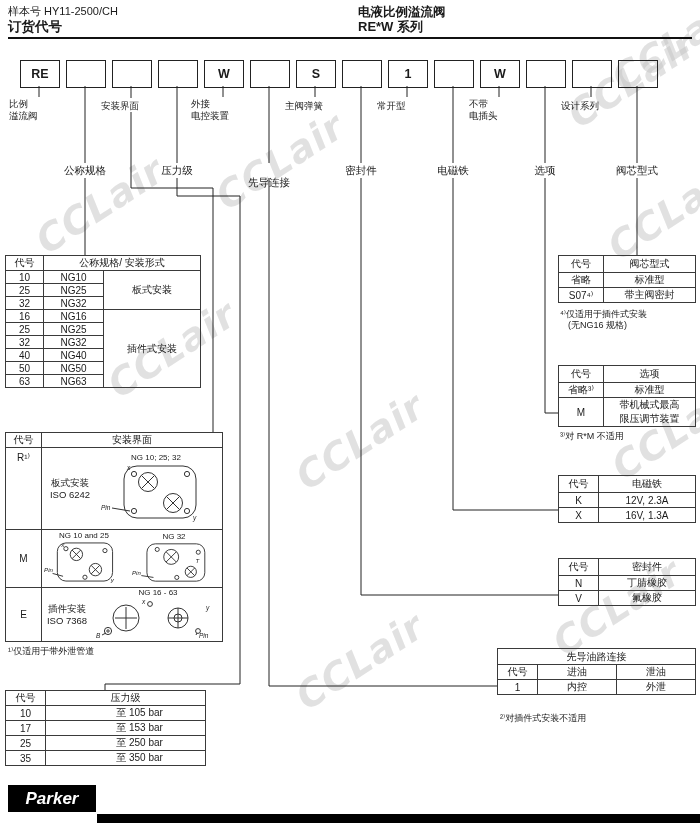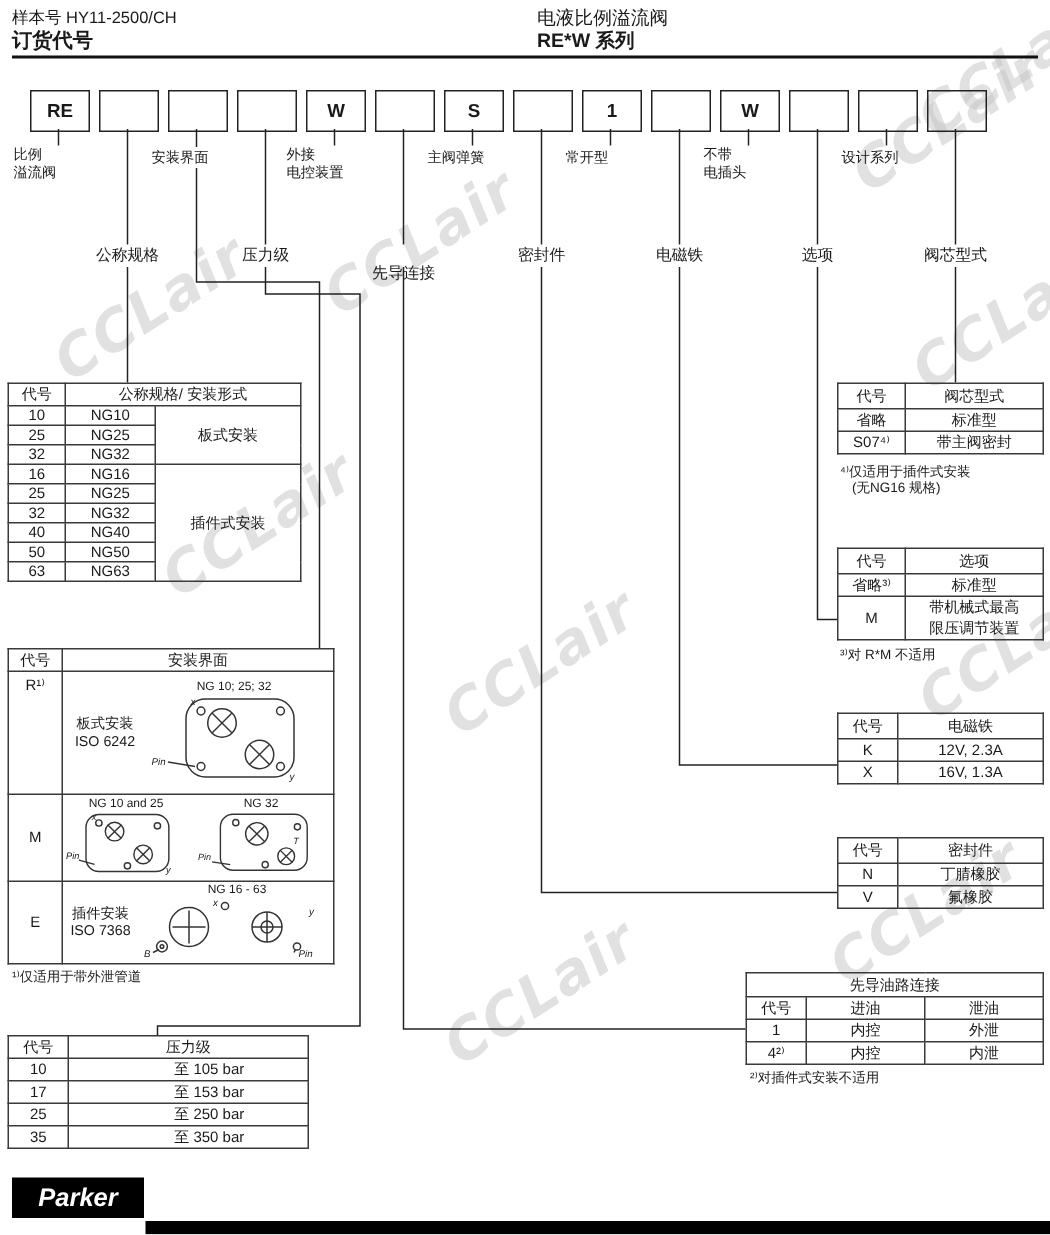--- a/index.html
+++ b/index.html
@@ -7,21 +7,21 @@
         font-family:"Liberation Sans","DejaVu Sans",sans-serif;color:#1a1a1a;}
   .abs{position:absolute;border-radius:21px;}
   
   .wm{position:absolute;font-size:38px;font-style:italic;font-weight:bold;color:#c4c4c4;
       opacity:.5;transform:rotate(-33deg);transform-origin:left top;letter-spacing:1px;
       pointer-events:none;z-index:0;font-family:"DejaVu Sans",sans-serif;white-space:nowrap;}
   .layer{position:absolute;left:0;top:0;z-index:1;}
   
   .h-doc{position:absolute;left:8px;top:4px;font-size:11px;}
   .h-title{position:absolute;left:8px;top:18px;font-size:13.5px;font-weight:bold;}
-  .h-prod{position:absolute;left:358px;top:4px;font-size:12.5px;font-weight:normal;}
+  .h-prod{position:absolute;left:358px;top:4px;font-size:12.5px;font-weight:bold;}
   .h-series{position:absolute;left:358px;top:18px;font-size:13px;font-weight:bold;}
   .rule{position:absolute;left:8px;top:37px;width:684px;height:2px;background:#111;}
   
   .code-box{position:absolute;top:60px;width:38px;height:26px;border:1.4px solid #222;
             text-align:center;line-height:26px;font-size:12.5px;font-weight:bold;background:transparent;}
   
   .lbl{position:absolute;text-align:left;font-size:9.5px;line-height:11.5px;white-space:pre-line;}
   .lbl2{position:absolute;text-align:center;font-size:10.5px;line-height:13px;font-family:Liberation Serif, serif;}
   .fn{position:absolute;font-size:9px;line-height:11px;}
   .preline{white-space:pre-line;}
@@ -442,25 +442,20 @@
         <tr style="height:14px">
           <th>代号</th>
           <th>进油</th>
           <th>泄油</th>
         </tr>
         <tr style="height:14px">
               <td>1</td>
               <td>内控</td>
               <td>外泄</td>
             </tr>
-        <tr style="height:14px">
-              <td>4²⁾</td>
-              <td>内控</td>
-              <td>内泄</td>
-            </tr>
       </tbody>
         </table>
     </div>
     <div class="fn" style="left:500px;top:713px">²⁾对插件式安装不适用</div>
 
     <div class="parker">Parker</div>
     <div class="footbar"></div>
 
   </div>
 </div>

